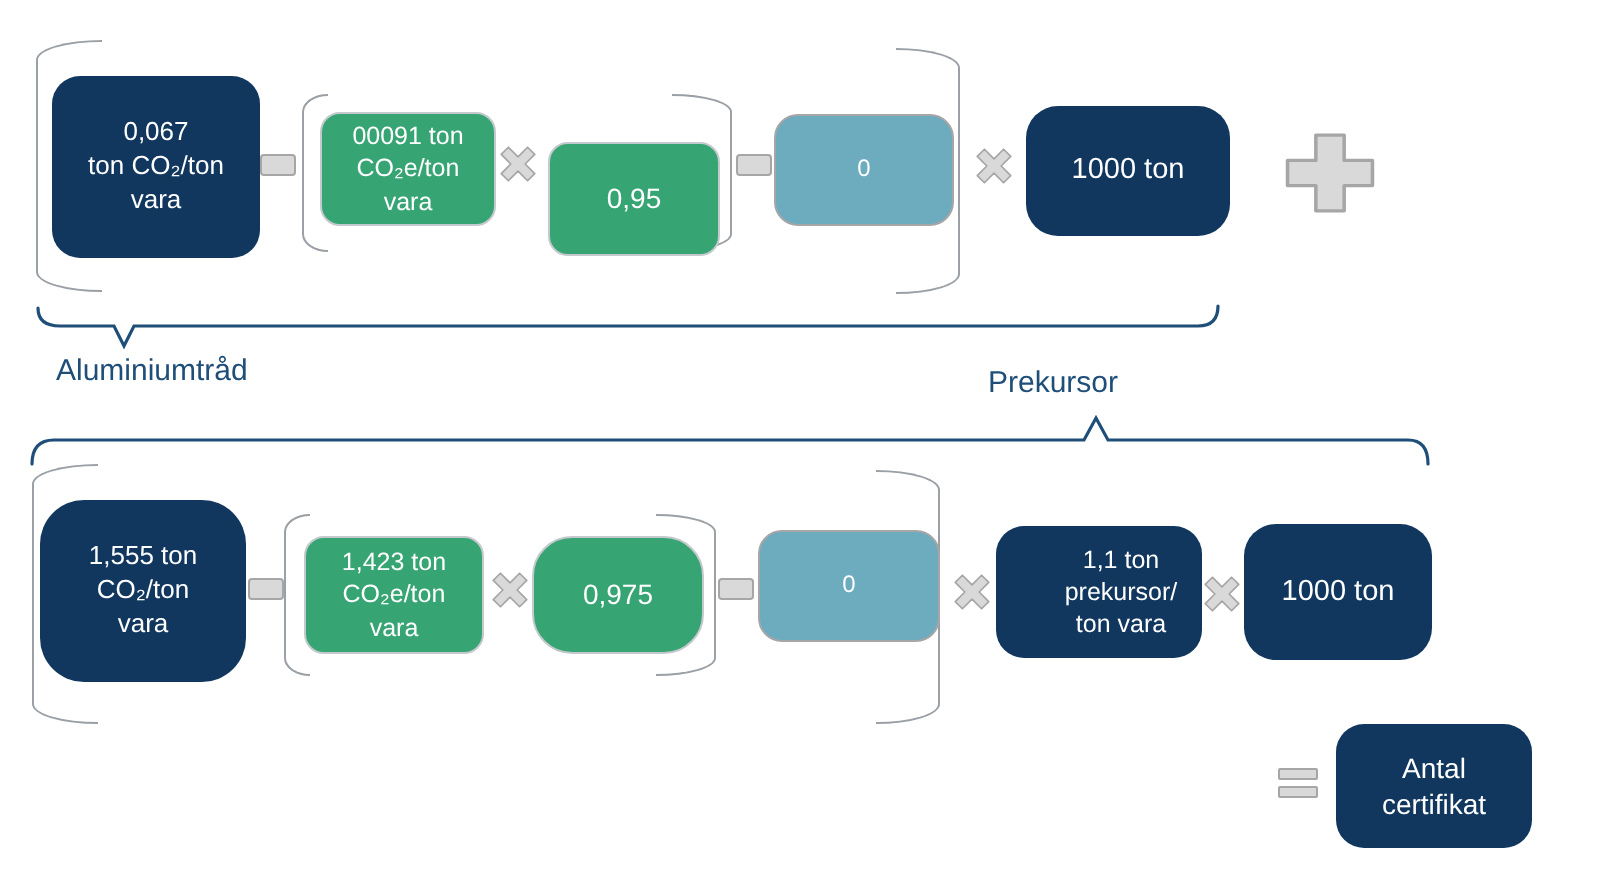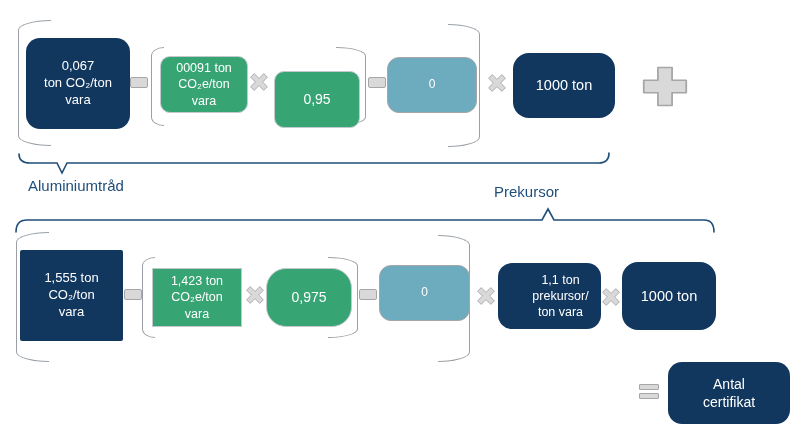--- a/index.html
+++ b/index.html
@@ -84,27 +84,27 @@
     <path d="M5,8 Q5,17 16,17 L43,17 L48,27 L53,17 L585,17 Q595,17 595,7" fill="none" stroke="#1f4e79" stroke-width="1.6" stroke-linecap="round"></path>
   </svg>
   <div class="lbl" style="left:28px;top:177px;">Aluminiumtråd</div>
 
   <div class="lbl" style="left:470px;top:183px;margin-left:24px;">Prekursor</div>
   <svg class="brace" style="left:14px;top:203px;" width="706" height="34" viewBox="0 0 706 34">
     <path d="M2,29 Q2,17 13,17 L528,17 L534,6 L540,17 L690,17 Q700,17 700,29" fill="none" stroke="#1f4e79" stroke-width="1.6" stroke-linecap="round"></path>
   </svg>
 
   <div class="brk outer open" style="left:16px;top:232px;width:33px;height:130px;"></div>
-  <div class="box navy" style="left:20px;top:250px;width:103px;height:91px;border-radius:2px;font-size:13px;">1,555 ton
+  <div class="box navy" style="left:20px;top:250px;width:103px;height:91px;border-radius:22px;font-size:13px;">1,555 ton
 CO₂/ton
 vara</div>
   <div class="minus" style="left:124px;top:289px;"></div>
 
   <div class="brk inner open" style="left:142px;top:257px;width:13px;height:81px;"></div>
-  <div class="box green" style="left:152px;top:268px;width:90px;height:59px;border-radius:0;font-size:12.5px;">1,423 ton
+  <div class="box green" style="left:152px;top:268px;width:90px;height:59px;border-radius:10px;font-size:12.5px;">1,423 ton
 CO₂e/ton
 vara</div>
 
   <svg class="op" style="left:244px;top:284px;" width="22" height="22" viewBox="0 0 26 26">
     <path d="M10,2 h6 v8 h8 v6 h-8 v8 h-6 v-8 h-8 v-6 h8 Z" transform="rotate(45 13 13)" fill="#d9d9d9" stroke="#a6a6a6" stroke-width="1" stroke-linejoin="round"></path>
   </svg>
 
   <div class="box green" style="left:266px;top:268px;width:86px;height:59px;border-radius:20px;font-size:14px;">0,975</div>
   <div class="brk inner close" style="left:328px;top:257px;width:30px;height:81px;"></div>
 
@@ -123,16 +123,16 @@
   <svg class="op" style="left:600px;top:286px;" width="22" height="22" viewBox="0 0 26 26">
     <path d="M10,2 h6 v8 h8 v6 h-8 v8 h-6 v-8 h-8 v-6 h8 Z" transform="rotate(45 13 13)" fill="#d9d9d9" stroke="#a6a6a6" stroke-width="1" stroke-linejoin="round"></path>
   </svg>
 
   <div class="box navy" style="left:622px;top:262px;width:94px;height:68px;border-radius:16px;font-size:14.5px;">1000 ton</div>
 
   <div class="equals" style="left:639px;top:384px;">
     <div class="bar"></div>
       <div class="bar"></div>
   </div>
-  <div class="box navy" style="left:668px;top:362px;width:122px;height:62px;border-radius:14px;font-size:14px;">Antal
+  <div class="box navy" style="left:668px;top:362px;width:98px;height:62px;border-radius:14px;font-size:14px;">Antal
 certifikat</div>
 
 </div>
 
 </body></html>

